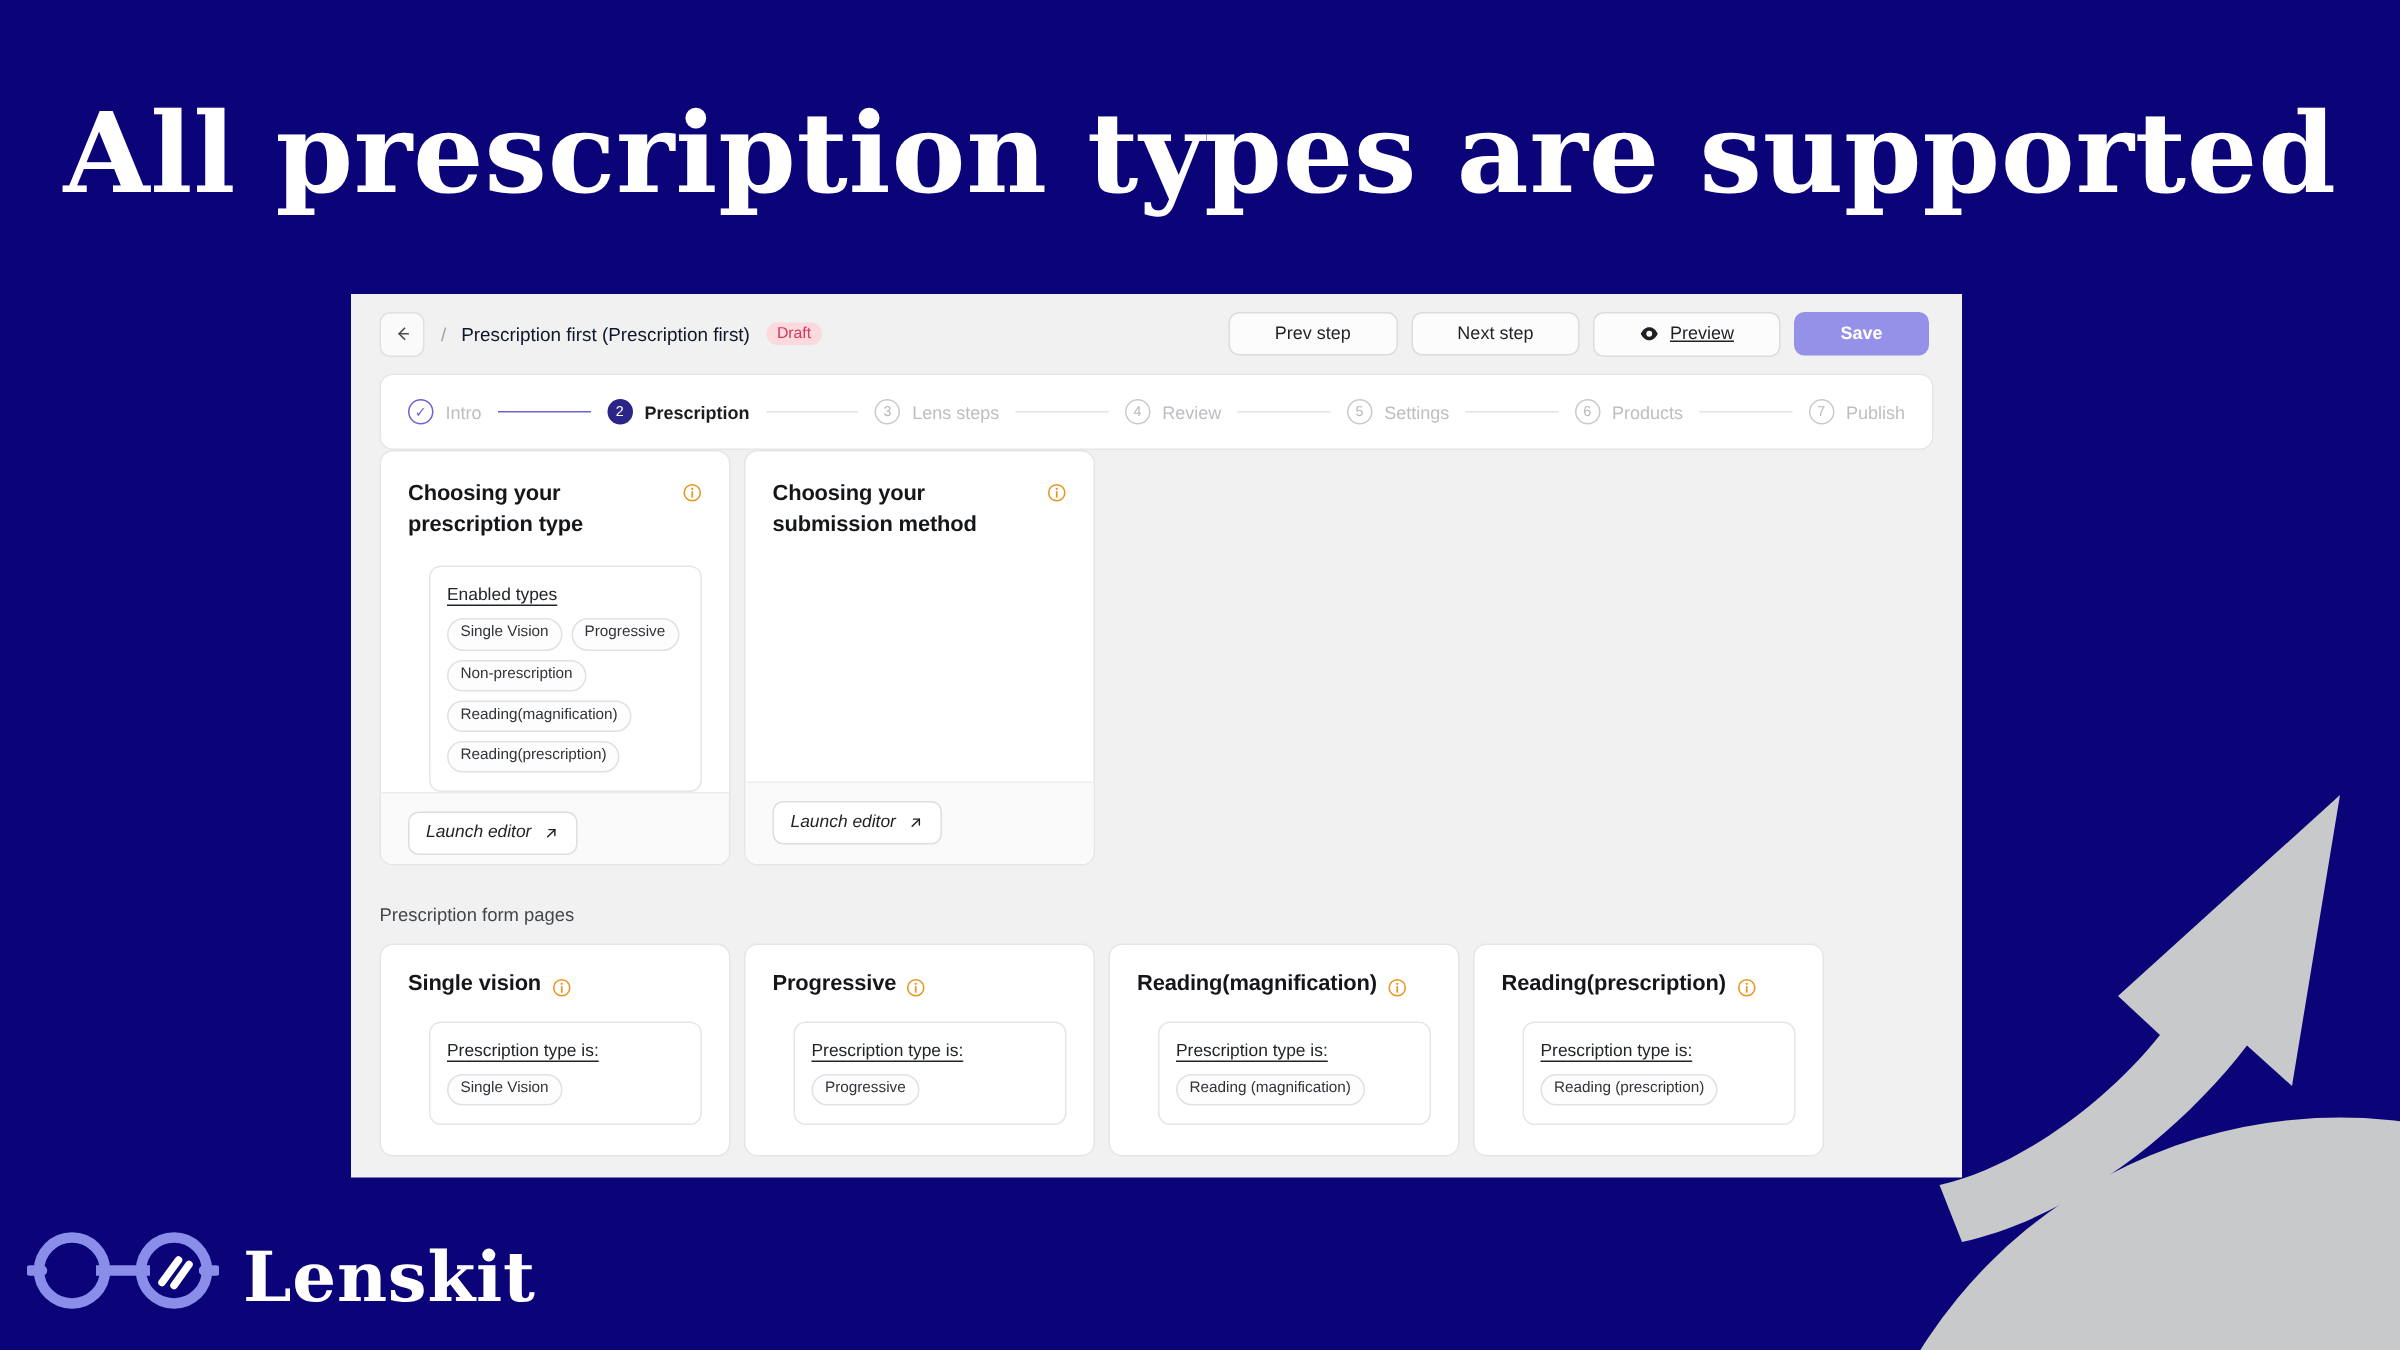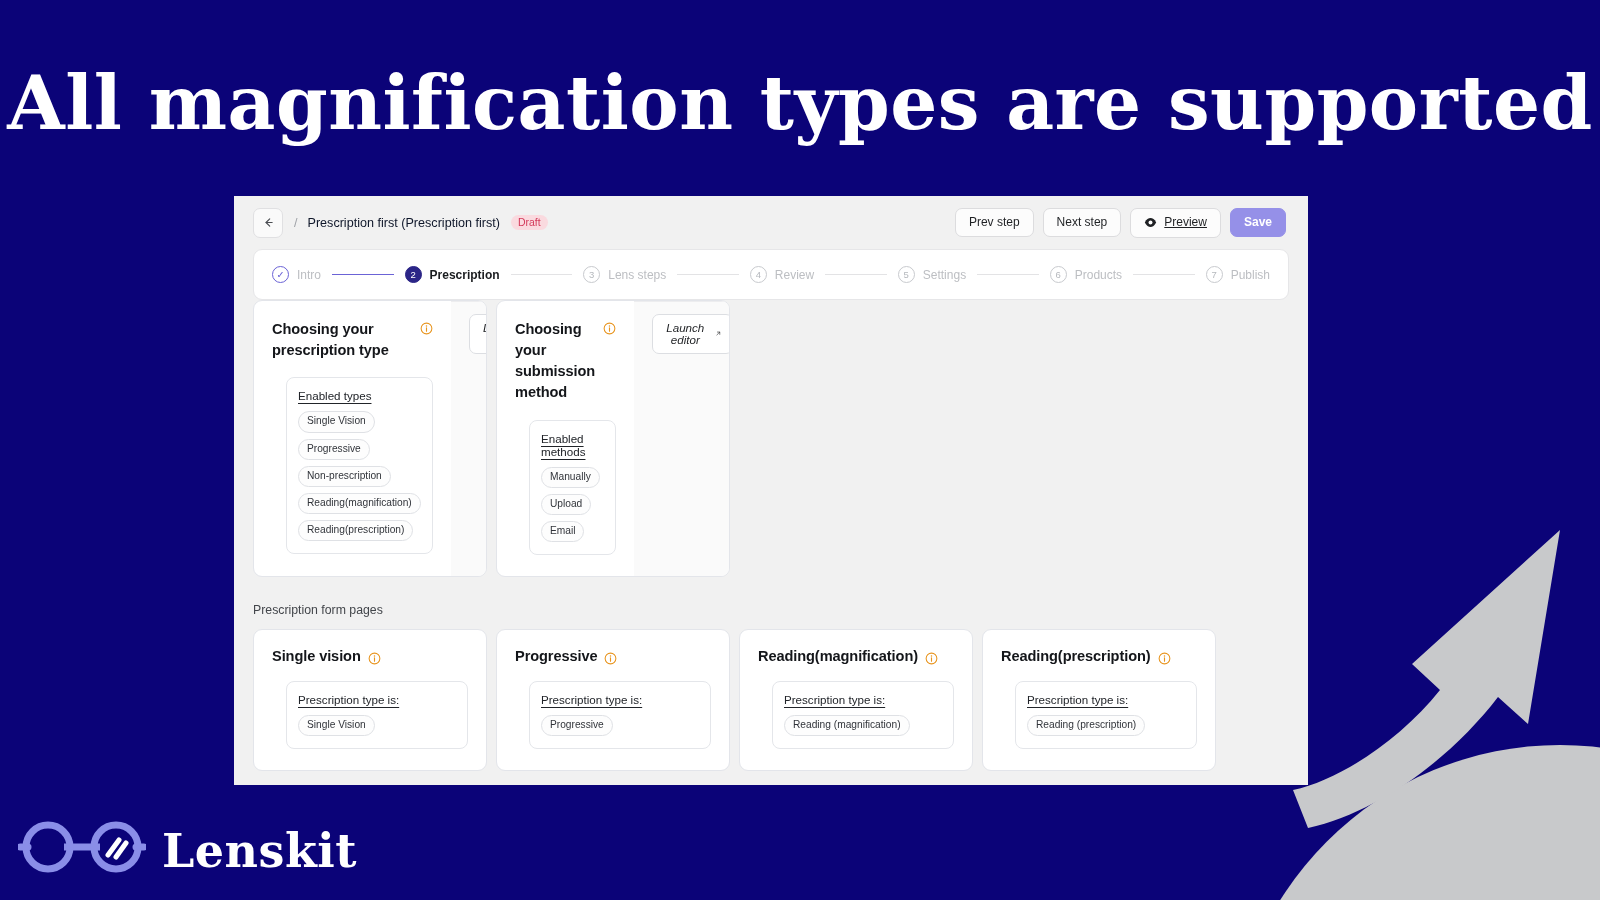--- a/index.html
+++ b/index.html
@@ -119,21 +119,21 @@
     display: flex;
     align-items: center;
     gap: 9px;
   }
   .btn {
     border: 1px solid #dcdcde;
     background: #fcfcfc;
     border-radius: 7px;
     font-size: 12px;
     color: #1f2124;
-    padding: 7px 13px 8px;
+    padding: 7px 30px 8px;
     line-height: 1;
     white-space: nowrap;
     font-family: "Liberation Sans", sans-serif;
   }
   .btn.icon-btn {
     display: flex;
     align-items: flex-start;
     gap: 7px;
     text-decoration: underline;
   }
@@ -218,21 +218,21 @@
     display: flex;
     gap: 9px;
     margin: 0 19px;
   }
   .card {
     background: #ffffff;
     border: 1px solid #e3e5ea;
     border-radius: 9px;
     overflow: hidden;
     display: flex;
-    flex-direction: row;
+    flex-direction: column;
   }
   .card.top { width: 232px; height: 275px; }
   .card-body {
     padding: 18px 18px 0;
     flex: 1;
   }
   .card-head {
     display: flex;
     align-items: flex-start;
     justify-content: space-between;
@@ -314,21 +314,21 @@
 </style>
 </head>
 <body>
 
 <svg id="deco" viewBox="0 0 1600 900">
   <rect x="0" y="0" width="1600" height="900" fill="#0b0378"></rect>
   <circle cx="1560" cy="1075" r="330" fill="#c8c9cb"></circle>
   <path d="M1293 790 C1340 780 1400 740 1440 690 L1412 664 L1560 530 L1528 724 L1498 697 C1452 757 1380 812 1308 828 Z" fill="#c8c9cb"></path>
 </svg>
 
-<div class="headline">All magnification types are supported</div>
+<div class="headline">All prescription types are supported</div>
 
 <div class="shot">
 
   <div class="topbar">
     <div class="back-btn">
       <svg width="13" height="13" viewBox="0 0 16 16">
         <path d="M9.5 3.5 L5 8 l4.5 4.5" fill="none" stroke="#4a4d52" stroke-width="1.4" stroke-linecap="round" stroke-linejoin="round"></path>
         <path d="M5 8 H12.5" fill="none" stroke="#4a4d52" stroke-width="1.4" stroke-linecap="round"></path>
       </svg>
     </div>
@@ -419,25 +419,20 @@
       <div class="card top">
         <div class="card-body">
           <div class="card-head">
             <div class="card-title">Choosing your submission method</div>
             <svg class="info-icon" width="13" height="13" viewBox="0 0 16 16">
               <circle cx="8" cy="8" r="6.6" fill="none" stroke="#e8951f" stroke-width="1.3"></circle>
               <circle cx="8" cy="4.8" r="0.95" fill="#e8951f"></circle>
               <path d="M8 7.2 V11.4" stroke="#e8951f" stroke-width="1.4" stroke-linecap="round"></path>
             </svg>
           </div>
-          <div class="inner-box"><span class="inner-label">Enabled methods</span><div class="chips">
-              <span class="chip">Manually</span>
-              <span class="chip">Upload</span>
-              <span class="chip">Email</span>
-            </div></div>
         </div>
         <div class="card-foot"><button class="launch-btn">
             <span>Launch editor</span>
             <svg width="11" height="11" viewBox="0 0 16 16">
               <path d="M4.5 11.5 L11.5 4.5" stroke="#1f2124" stroke-width="1.4" stroke-linecap="round"></path>
               <path d="M5.8 4.5 H11.5 V10.2" fill="none" stroke="#1f2124" stroke-width="1.4" stroke-linecap="round" stroke-linejoin="round"></path>
             </svg>
           </button></div>
       </div>
     </div>

